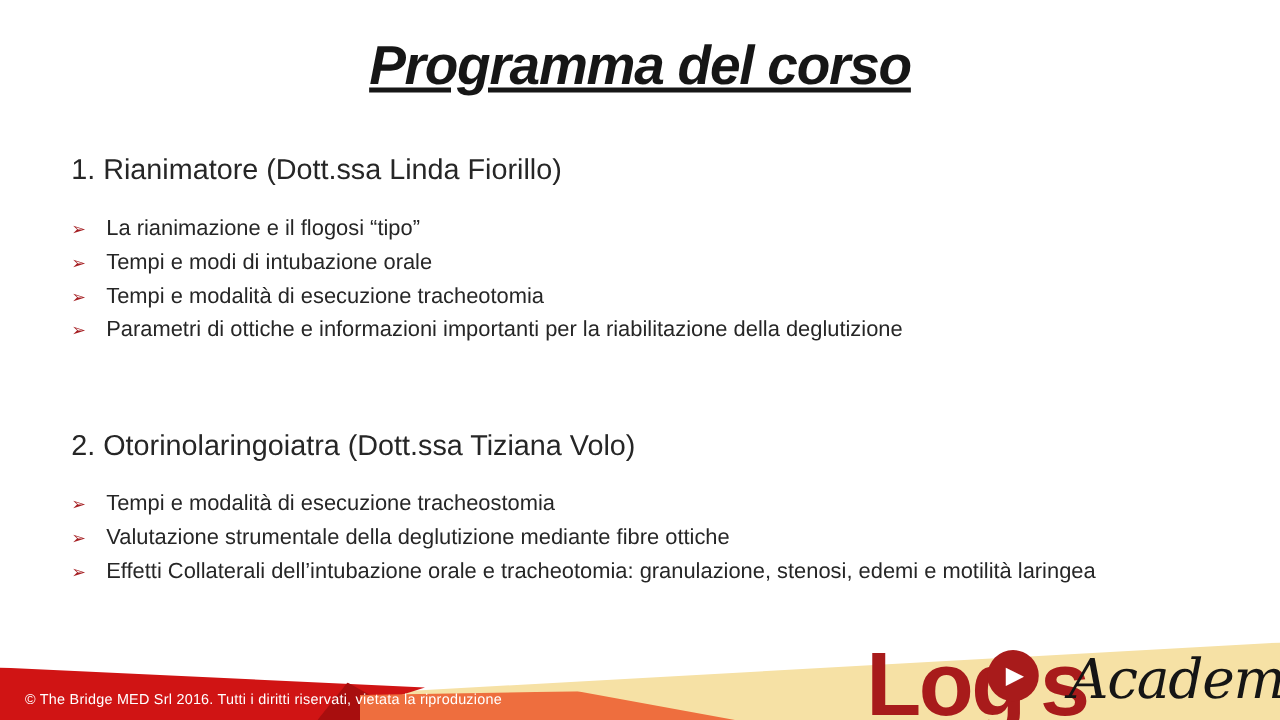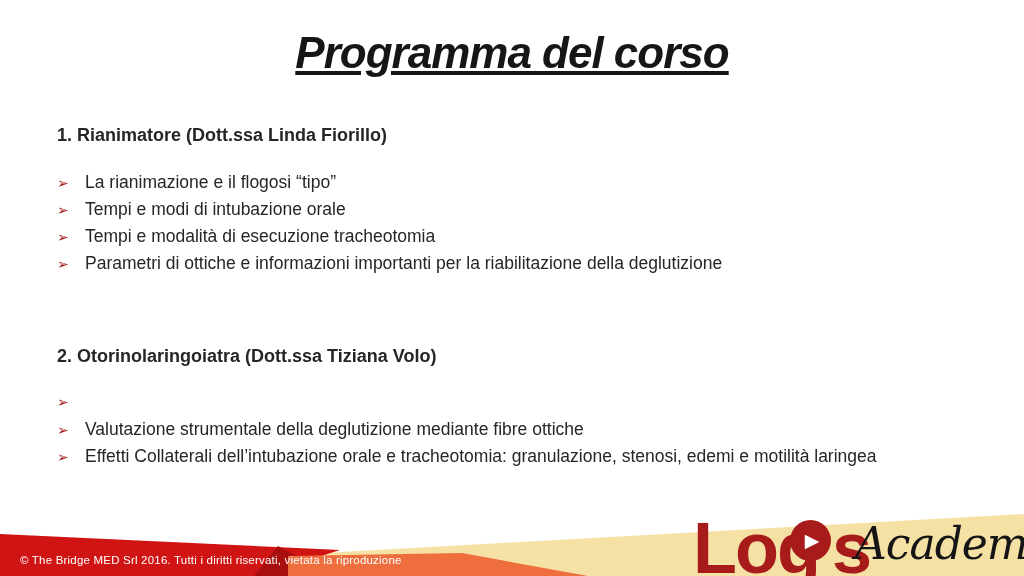--- a/index.html
+++ b/index.html
@@ -14,21 +14,21 @@
   .title{
     position:absolute;top:27px;left:0;width:1024px;
     text-align:center;
     font-size:44px;font-weight:bold;font-style:italic;
     letter-spacing:-1px;color:#161616;line-height:52px;text-decoration:underline;
   }
 
   
   .sec-heading{
     position:absolute;left:57px;
-    font-size:18px;font-weight:bold;color:#262626;line-height:20px;
+    font-size:23px;font-weight:normal;color:#262626;line-height:20px;
   }
   .sec1-heading{top:125px;}
   .sec2-heading{top:346px;}
 
   ul.bullets{
     position:absolute;left:57px;margin:0;padding:0;list-style:none;
     width:920px;
   }
   ul.sec1-bullets{top:169px;}
   ul.sec2-bullets{top:389px;}
@@ -119,20 +119,21 @@
       <span class="bul">➢</span>
       <span>Parametri di ottiche e informazioni importanti per la riabilitazione della deglutizione</span>
     </li>
   </ul>
 
   <div class="sec-heading sec2-heading">2. Otorinolaringoiatra (Dott.ssa Tiziana Volo)</div>
 
   <ul class="bullets sec2-bullets">
     <li>
       <span class="bul">➢</span>
+      <span>Tempi e modalità di esecuzione tracheostomia</span>
     </li>
     <li>
       <span class="bul">➢</span>
       <span>Valutazione strumentale della deglutizione mediante fibre ottiche</span>
     </li>
     <li>
       <span class="bul">➢</span>
       <span>Effetti Collaterali dell’intubazione orale e tracheotomia: granulazione, stenosi, edemi e motilità laringea</span>
     </li>
   </ul>

